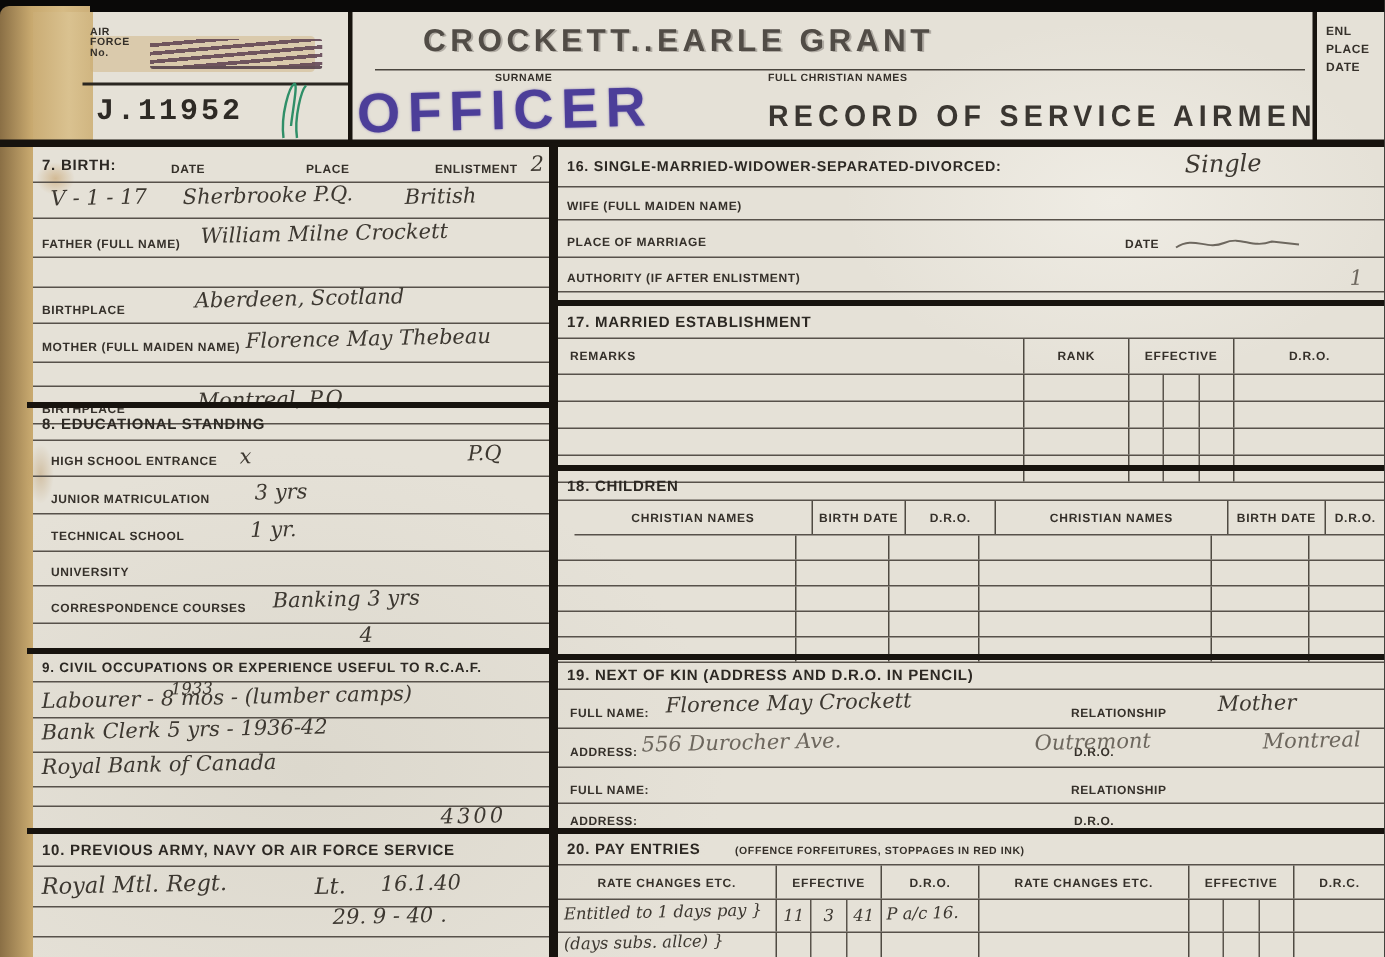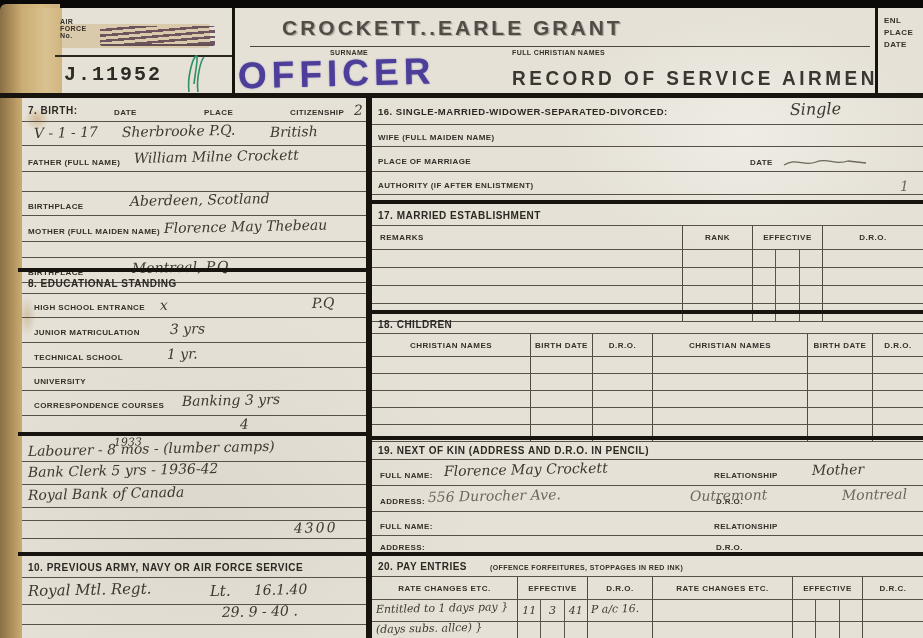--- a/index.html
+++ b/index.html
@@ -115,21 +115,21 @@
   <div class="hdr-bar"></div>
   <div class="col-div"></div>
 
   <div class="col-left">
 
     <div>
       <div class="row" style="height:23px;">
         <span class="abs heading" style="left:6px;top:7px;">7. BIRTH:</span>
         <span class="abs lbl" style="left:92px;top:10px;">DATE</span>
         <span class="abs lbl" style="left:182px;top:10px;">PLACE</span>
-        <span class="abs lbl" style="left:268px;top:10px;">CITIZENSHIP</span>
+        <span class="abs lbl" style="left:268px;top:10px;">ENLISTMENT</span>
         <span class="abs hw" style="left:332px;top:4px;">2</span>
       </div>
       <div class="row" style="height:23px;">
         <span class="abs hw" style="left:12px;top:3px;">V - 1 - 17</span>
         <span class="abs hw" style="left:100px;top:2px;">Sherbrooke P.Q.</span>
         <span class="abs hw" style="left:248px;top:2px;">British</span>
       </div>
       <div class="row" style="height:25px;">
         <span class="abs lbl" style="left:6px;top:12px;">FATHER (FULL NAME)</span>
         <span class="abs hw" style="left:112px;top:4px;">William Milne Crockett</span>
@@ -179,20 +179,23 @@
         <span class="abs hw" style="left:160px;top:2px;">Banking 3 yrs</span>
       </div>
       <div class="row" style="height:16px;">
         <span class="abs hw" style="left:218px;top:0px;">4</span>
       </div>
     </div>
 
     <div class="thickbar" style="left:-4px;top:334px;width:352px;height:4px;"></div>
 
     <div style="position:absolute;top:340px;width:344px;">
+      <div class="row" style="height:16px;">
+        <span class="abs heading" style="left:6px;top:2px;font-size:9px;">9. CIVIL OCCUPATIONS OR EXPERIENCE USEFUL TO R.C.A.F.</span>
+      </div>
       <div class="row" style="height:23px;">
         <span class="abs hw sm" style="left:92px;top:-2px;">1933</span>
         <span class="abs hw" style="left:6px;top:5px;">Labourer  -  8 mos - (lumber camps)</span>
       </div>
       <div class="row" style="height:22px;">
         <span class="abs hw" style="left:6px;top:2px;">Bank Clerk  5 yrs - 1936-42</span>
       </div>
       <div class="row" style="height:22px;">
         <span class="abs hw" style="left:6px;top:2px;">Royal Bank of Canada</span>
       </div>
@@ -314,21 +317,21 @@
         <div class="tcell" style="flex:1;"></div>
       </div>
     </div>
 
     <div class="thickbar" style="left:0px;top:212px;width:551px;height:4px;"></div>
 
     <div style="position:absolute;top:218px;width:551px;">
       <div class="row" style="height:17px;">
         <span class="abs heading" style="left:6px;top:3px;">18. CHILDREN</span>
       </div>
-      <div class="row flexrow" style="height:22px;">
+      <div class="row flexrow" style="height:22px;margin-left:11px;">
         <div class="tcell first" style="width:158px;">
             <span class="thead-lbl">CHRISTIAN NAMES</span>
           </div>
         <div class="tcell" style="width:62px;">
             <span class="thead-lbl">BIRTH DATE</span>
           </div>
         <div class="tcell" style="width:60px;">
             <span class="thead-lbl">D.R.O.</span>
           </div>
         <div class="tcell" style="width:155px;">

